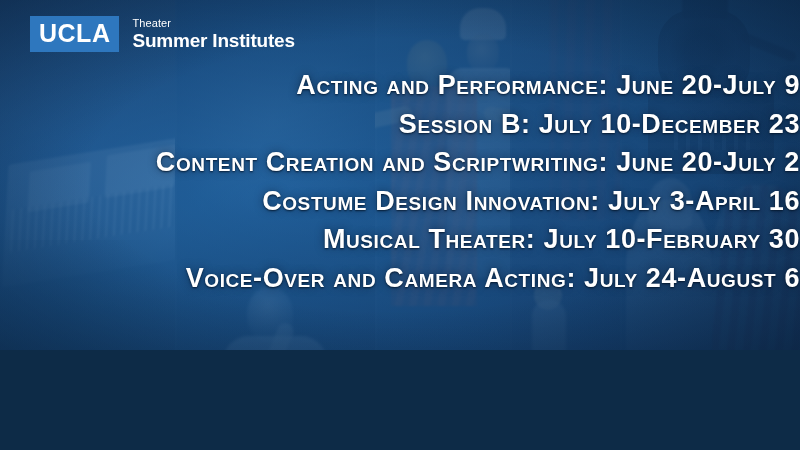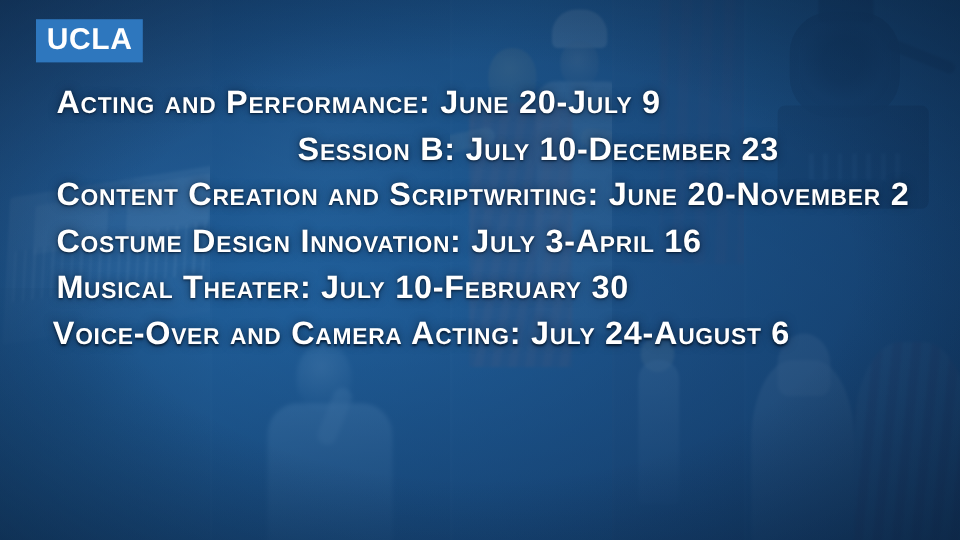--- a/index.html
+++ b/index.html
@@ -3,21 +3,21 @@
 <meta charset="utf-8">
 <style>
   html, body {
     margin: 0;
     padding: 0;
     background: #0d2b47;
   }
   #stage {
     position: relative;
     width: 800px;
-    height: 450px;
+    height: 350px;
     overflow: hidden;
     font-family: "Liberation Sans", sans-serif;
     background: #2a6aa8;
   }
 
   
   .bg-layer {
     position: absolute;
     inset: 0;
     overflow: hidden;
@@ -335,20 +335,21 @@
     letter-spacing: -.2px;
   }
 
   
   .list {
     position: absolute;
     left: 0; right: 0;
     top: 66px;
     z-index: 5;
     padding-left: 44px;
+    text-align: right;
   }
   .line {
     color: #ffffff;
     font-family: "Liberation Sans", sans-serif;
     font-weight: bold;
     font-size: 27px;
     font-variant: small-caps;
     letter-spacing: .6px;
     line-height: 38.5px;
     white-space: nowrap;
@@ -416,24 +417,28 @@
     <div class="seam" style="left:510px"></div>
     <div class="seam" style="left:620px"></div>
   </div>
 
   <div class="tint"></div>
   <div class="tint2"></div>
   <div class="vignette"></div>
 
   <div class="logo">
     <div class="ucla-box">UCLA</div>
+    <div class="logo-text">
+      <div class="logo-sub">Theater</div>
+      <div class="logo-main">Summer Institutes</div>
+    </div>
   </div>
 
   <div class="list">
     <div class="line pad1">Acting and Performance: June 20-July 9</div>
     <div class="line indent">Session B: July 10-December 23</div>
-    <div class="line pad1">Content Creation and Scriptwriting: June 20-November 2</div>
+    <div class="line pad1">Content Creation and Scriptwriting: June 20-July 2</div>
     <div class="line pad1">Costume Design Innovation: July 3-April 16</div>
     <div class="line pad1">Musical Theater: July 10-February 30</div>
     <div class="line">Voice-Over and Camera Acting: July 24-August 6</div>
   </div>
 
 </div>
 
 </body></html>

